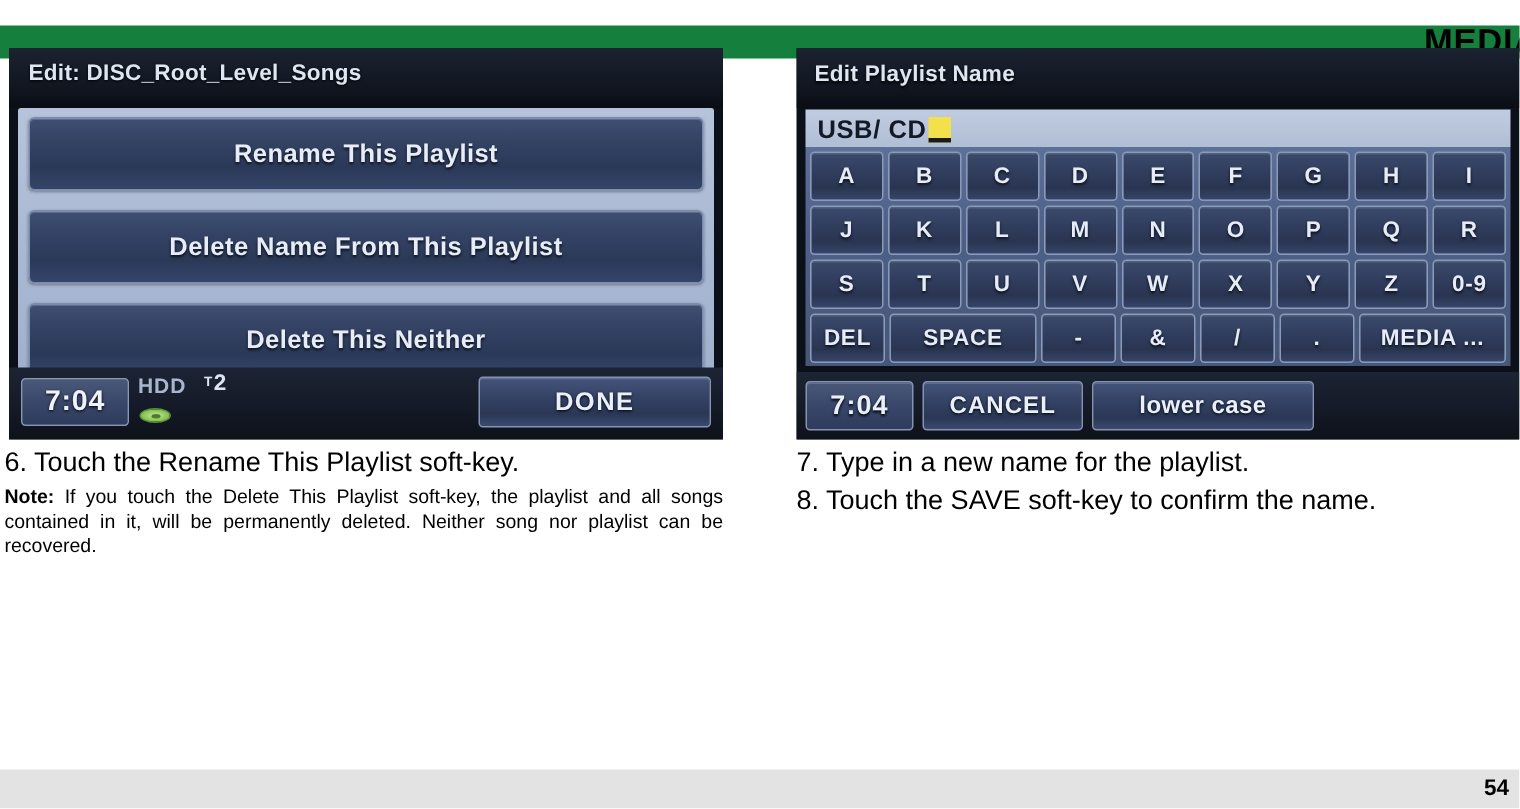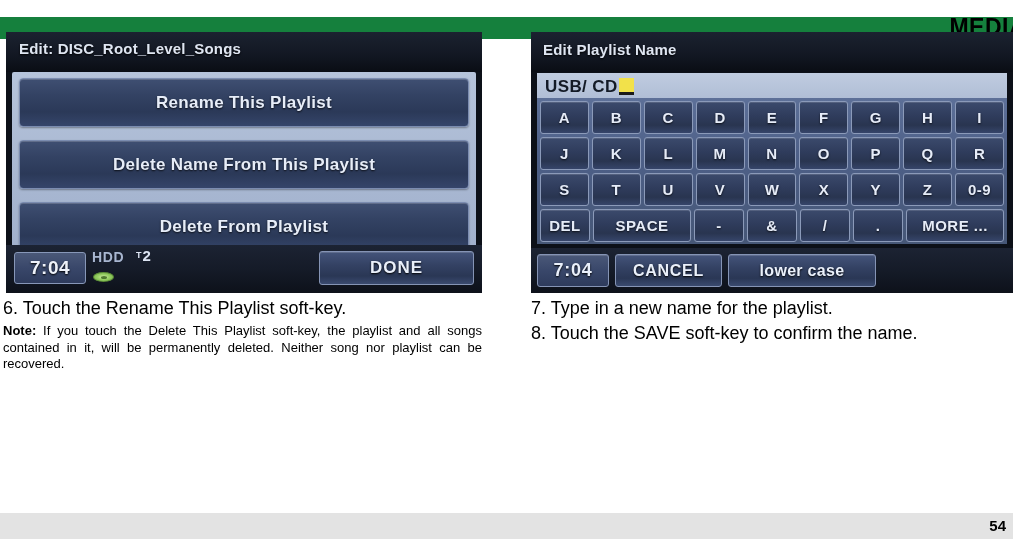--- a/index.html
+++ b/index.html
@@ -306,21 +306,21 @@
   <div class="shot-title">Edit: DISC_Root_Level_Songs</div>
 
   <div class="list-area">
     <div class="list-btn">
       <span>Rename This Playlist</span>
     </div>
     <div class="list-btn">
       <span>Delete Name From This Playlist</span>
     </div>
     <div class="list-btn">
-      <span>Delete From Playlist</span>
+      <span>Delete This Neither</span>
     </div>
   </div>
 
   <div class="status-bar">
     <div class="clock">
       <span>7:04</span>
     </div>
     <div class="src-label">HDD</div>
     <div class="track-label">
       <span class="tiny">T</span><span>2</span>
@@ -375,21 +375,21 @@
       <div class="key">Z</div>
       <div class="key">0-9</div>
     </div>
     <div class="kb-row">
       <div class="key">DEL</div>
       <div class="key w2">SPACE</div>
       <div class="key">-</div>
       <div class="key">&amp;</div>
       <div class="key">/</div>
       <div class="key">.</div>
-      <div class="key w2">MORE ...</div>
+      <div class="key w2">MEDIA ...</div>
     </div>
   </div>
 
   <div class="kb-bottom">
     <div class="bbtn clock2">7:04</div>
     <div class="bbtn cancel">CANCEL</div>
     <div class="bbtn case">lower case</div>
   </div>
 </div>
 

